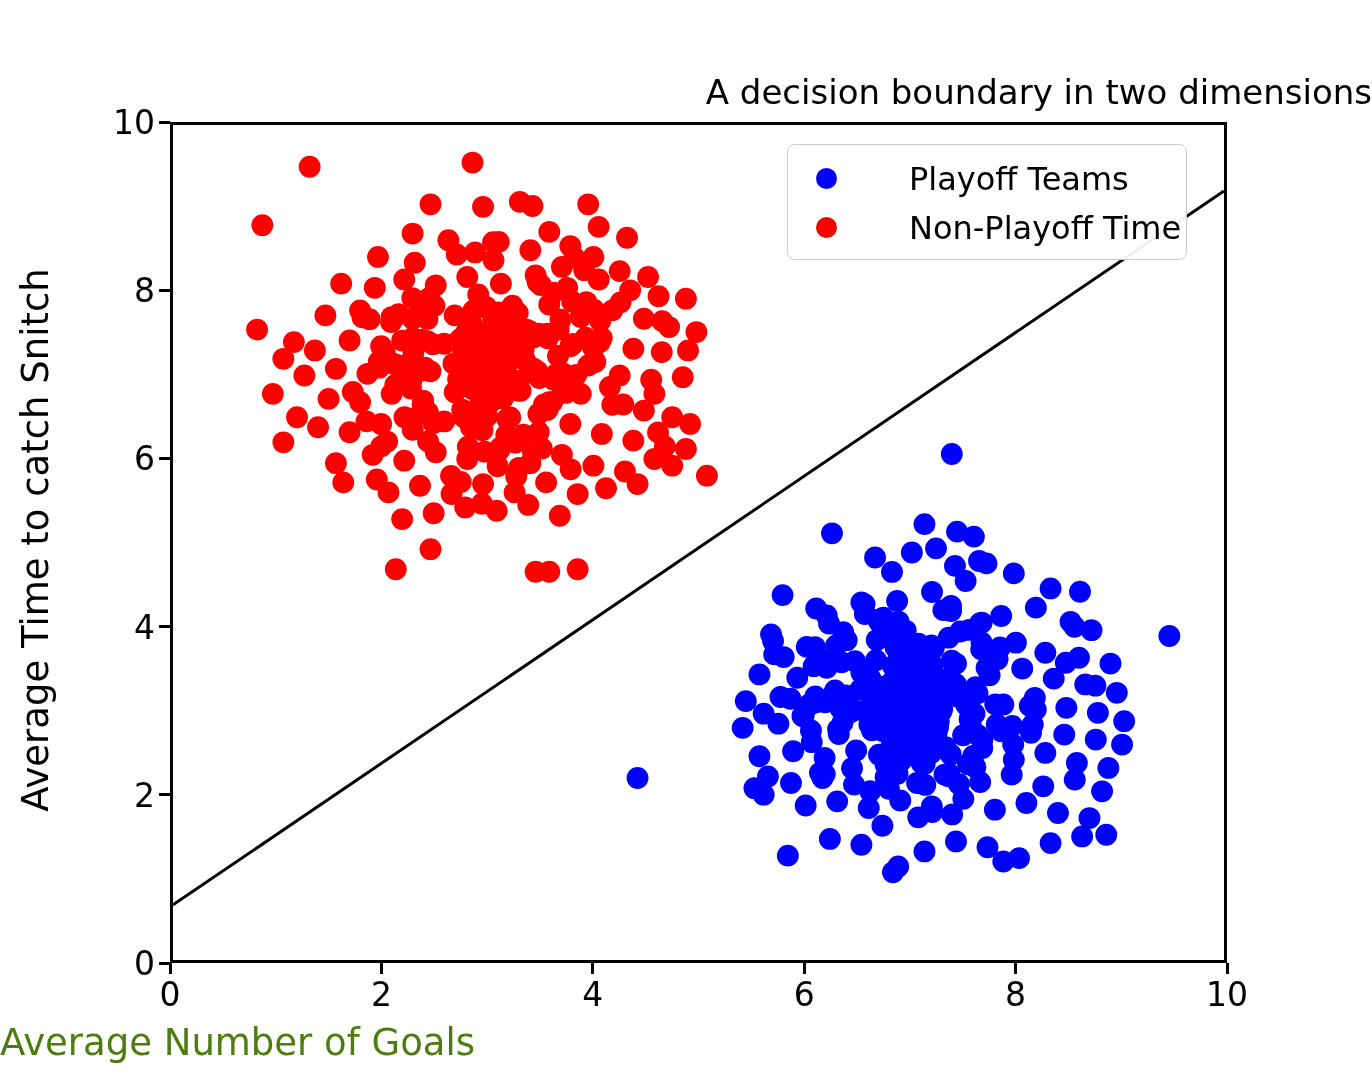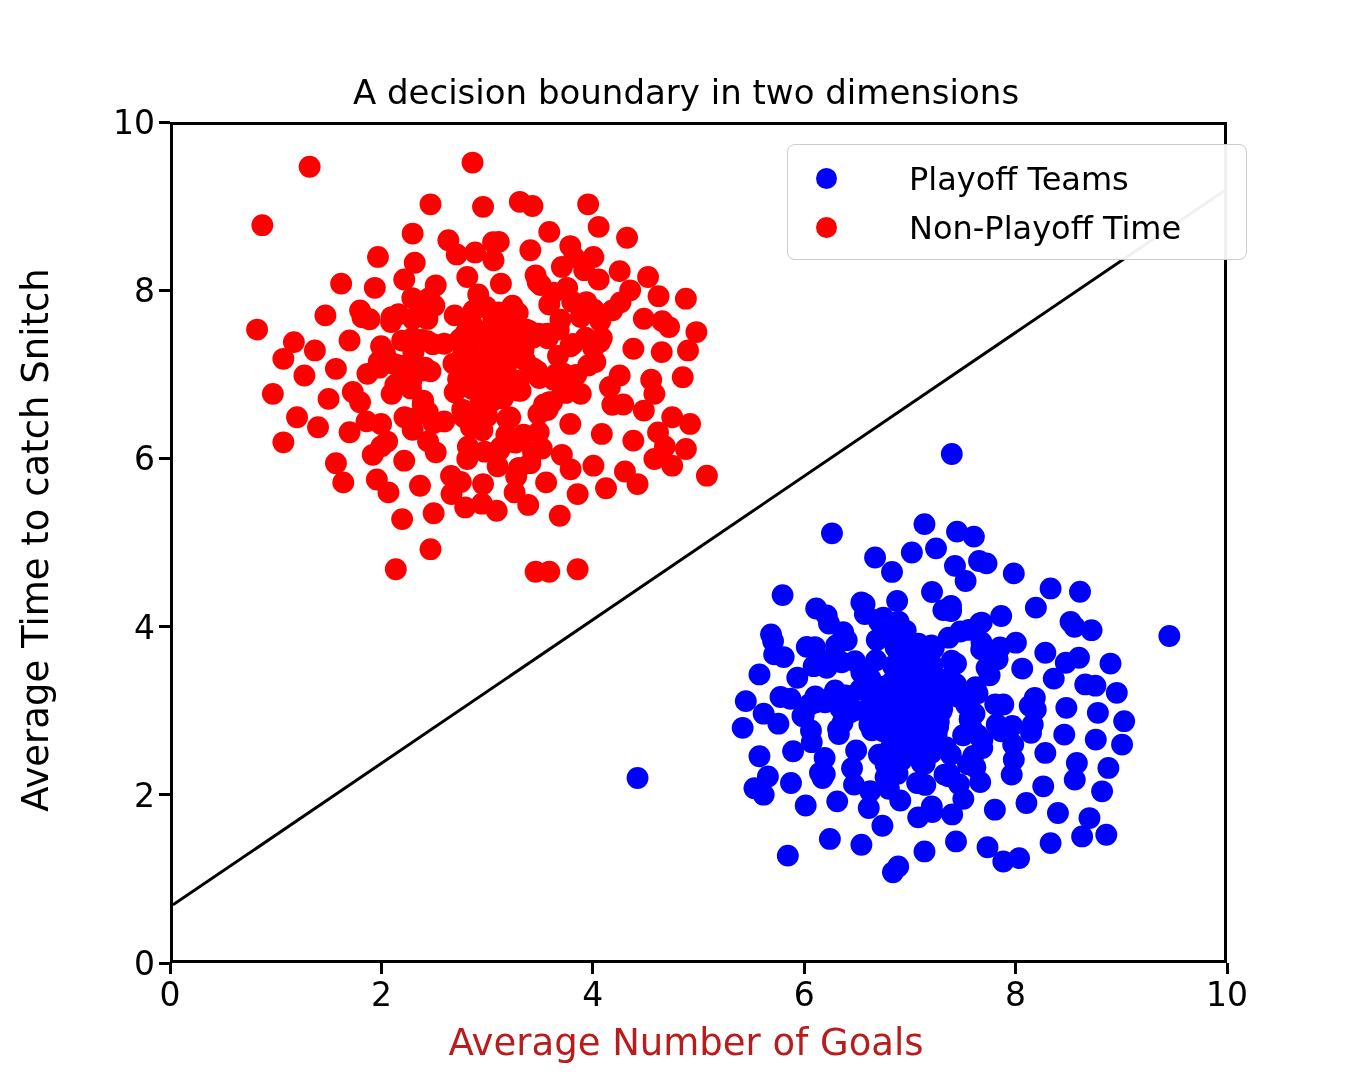--- a/index.html
+++ b/index.html
@@ -13,21 +13,21 @@
     height: 1080px;
     background: #ffffff;
     font-family: "DejaVu Sans", sans-serif;
     overflow: hidden;
   }
   #chart-title {
     position: absolute;
     left: 0;
     top: 72px;
     width: 1372px;
-    text-align: center;
+    text-align: right;
     font-size: 34px;
     color: #000000;
     letter-spacing: 0px;
     white-space: nowrap;
   }
   #plot-area {
     position: absolute;
     left: 170px;
     top: 122px;
     width: 1057px;
@@ -72,23 +72,23 @@
     width: 11px;
     height: 3px;
     background: #000000;
     left: 159px;
   }
   #xlabel {
     position: absolute;
     left: 0;
     top: 1021px;
     width: 1372px;
-    text-align: center;
+    text-align: left;
     font-size: 37px;
-    color: #b91c1c;
+    color: #4d7c0f;
     white-space: nowrap;
   }
   #ylabel-wrap {
     position: absolute;
     left: 0px;
     top: 0px;
     width: 70px;
     height: 1080px;
   }
   #ylabel {
@@ -98,21 +98,21 @@
     transform: translate(-50%, -50%) rotate(-90deg);
     transform-origin: center center;
     font-size: 37px;
     color: #000000;
     white-space: nowrap;
   }
   #legend {
     position: absolute;
     left: 787px;
     top: 144px;
-    width: 460px;
+    width: 400px;
     height: 116px;
     box-sizing: border-box;
     border: 1.6px solid #cccccc;
     border-radius: 8px;
     background: rgba(255,255,255,0.94);
     z-index: 5;
     padding: 9px 0 0 0;
   }
   .legend-row {
     display: flex;

